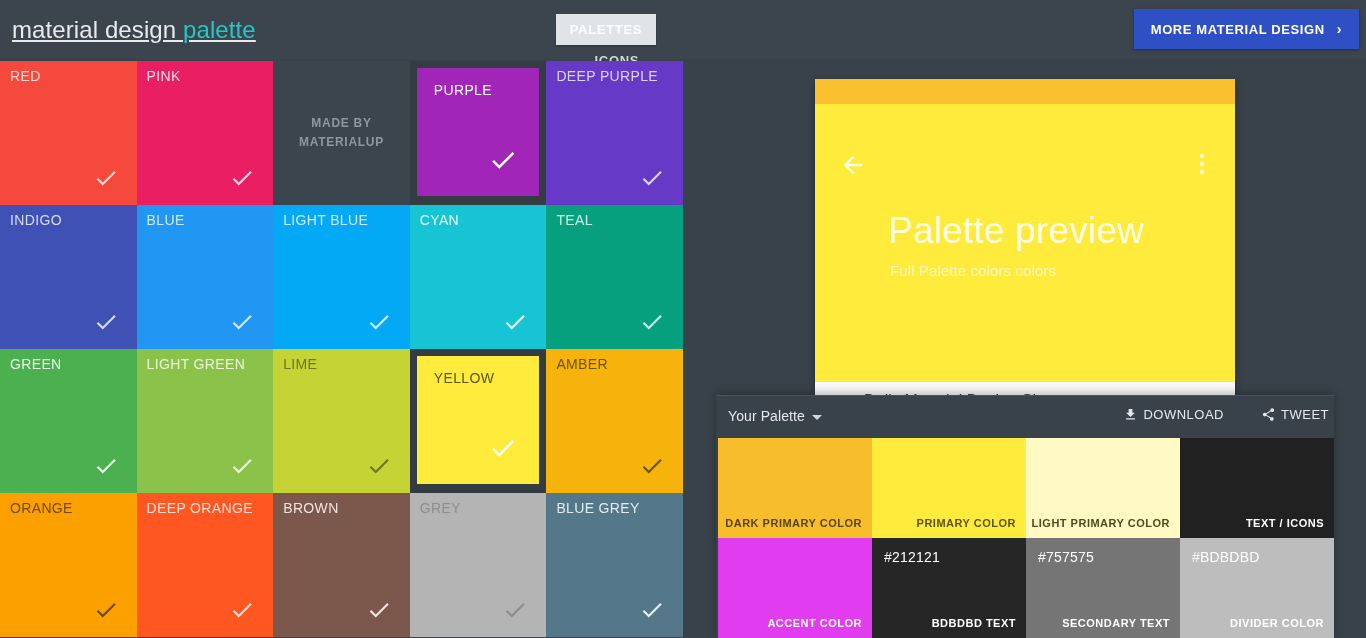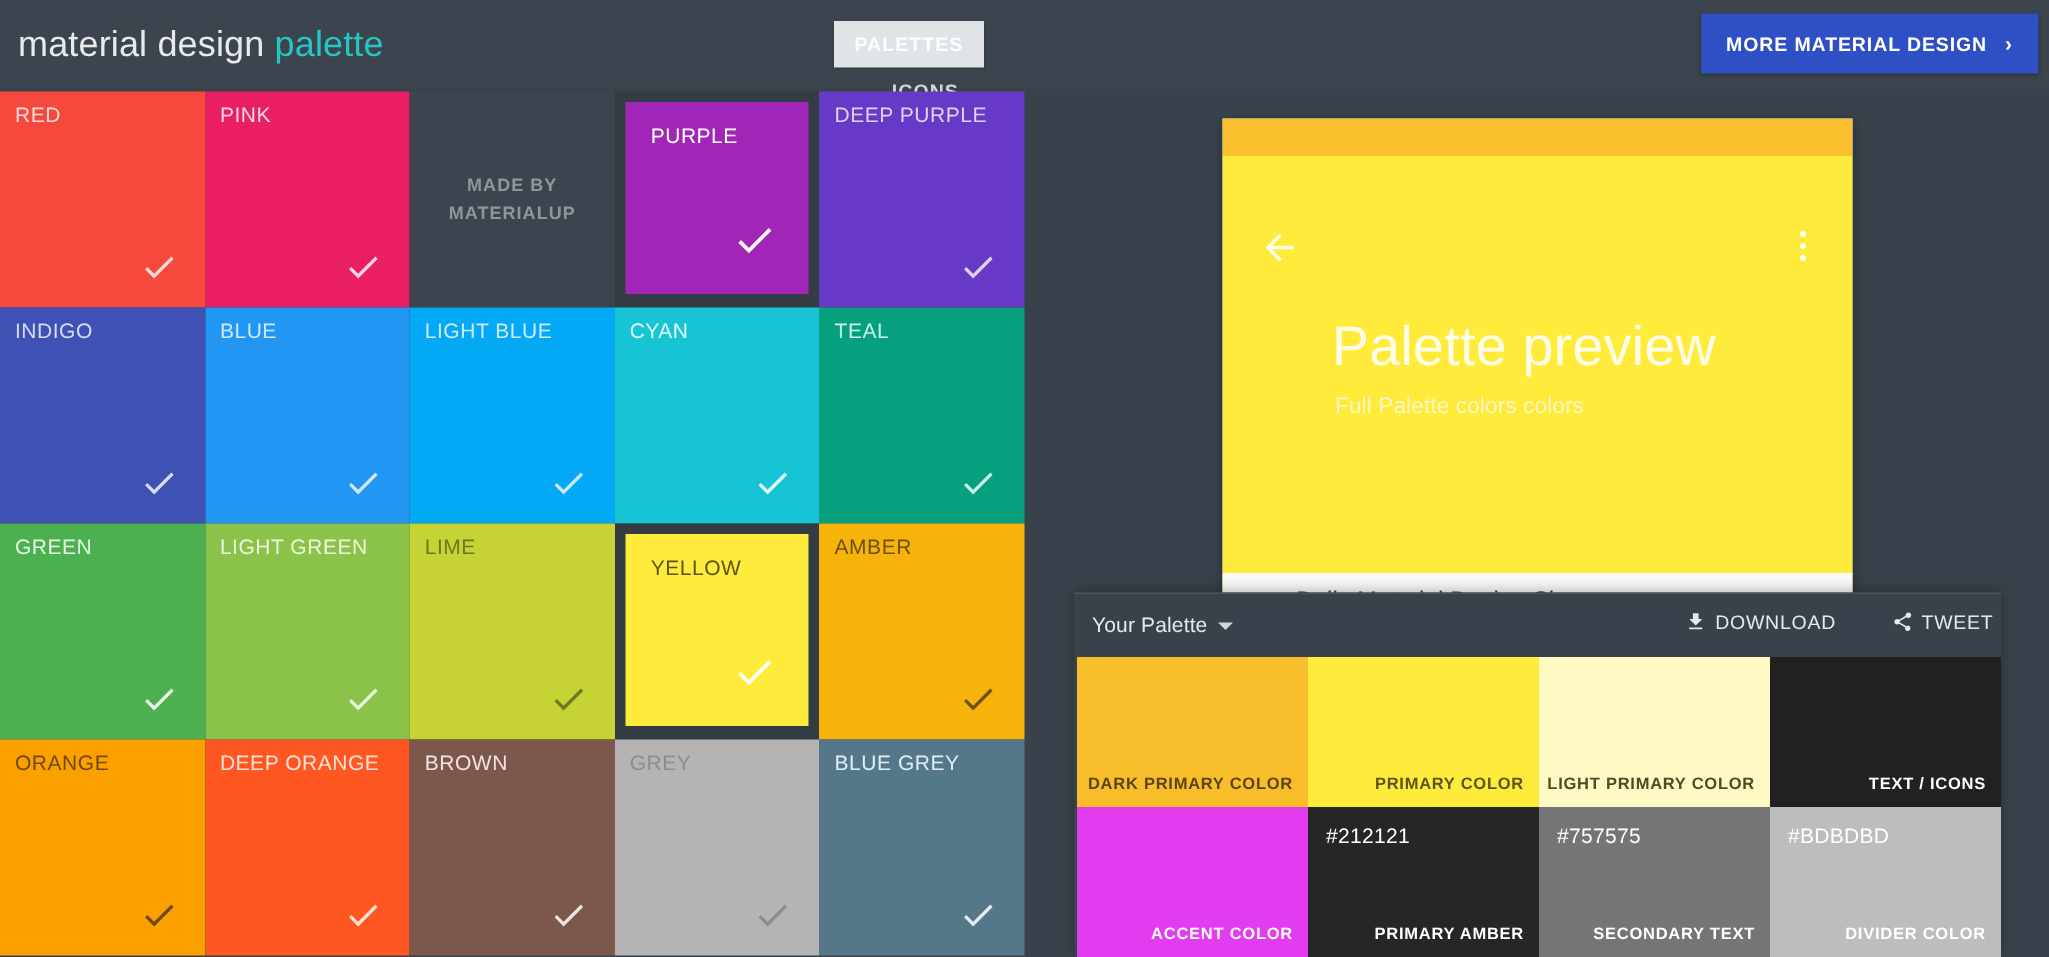--- a/index.html
+++ b/index.html
@@ -14,21 +14,21 @@
   
   #app-header {
     position: absolute; top: 0; left: 0;
     width: 1366px; height: 59px;
     background: #3c454d;
     display: flex; align-items: center;
   }
   #brand {
     margin-left: 12px;
     font-size: 24px; font-weight: 400; color: #e8eaec;
-    letter-spacing: .1px; white-space: nowrap;
+    letter-spacing: .1px; white-space: nowrap; text-decoration: underline;
   }
   #brand .accent { color: #26c6c6; }
 
   #main-nav {
     position: absolute; left: 551px; top: 14px;
     display: flex; align-items: center; gap: 0; flex-direction: column;
   }
   .nav-tab {
     font-size: 13px; font-weight: 700; letter-spacing: .7px;
     color: #d2d7da; padding: 8px 14px; cursor: pointer;
@@ -427,21 +427,21 @@
         <span class="role" style="color:#4f4b22">LIGHT PRIMARY COLOR</span>
       </div>
       <div class="yp-cell" style="background: rgb(33, 33, 33);">
         <span class="role" style="color:#ffffff">TEXT / ICONS</span>
       </div>
       <div class="yp-cell" style="background: rgb(226, 60, 240);">
         <span class="role" style="color:#ffffff">ACCENT COLOR</span>
       </div>
       <div class="yp-cell" style="background: rgb(38, 38, 38);">
         <span class="hex" style="color:#ffffff">#212121</span>
-        <span class="role" style="color:#ffffff">PRIMARY AMBER</span>
+        <span class="role" style="color:#ffffff">BDBDBD TEXT</span>
       </div>
       <div class="yp-cell" style="background: rgb(117, 117, 117);">
         <span class="hex" style="color:#ffffff">#757575</span>
         <span class="role" style="color:#ffffff">SECONDARY TEXT</span>
       </div>
       <div class="yp-cell" style="background: rgb(189, 189, 189);">
         <span class="hex" style="color:#ffffff">#BDBDBD</span>
         <span class="role" style="color:#ffffff">DIVIDER COLOR</span>
       </div>
     </div>

